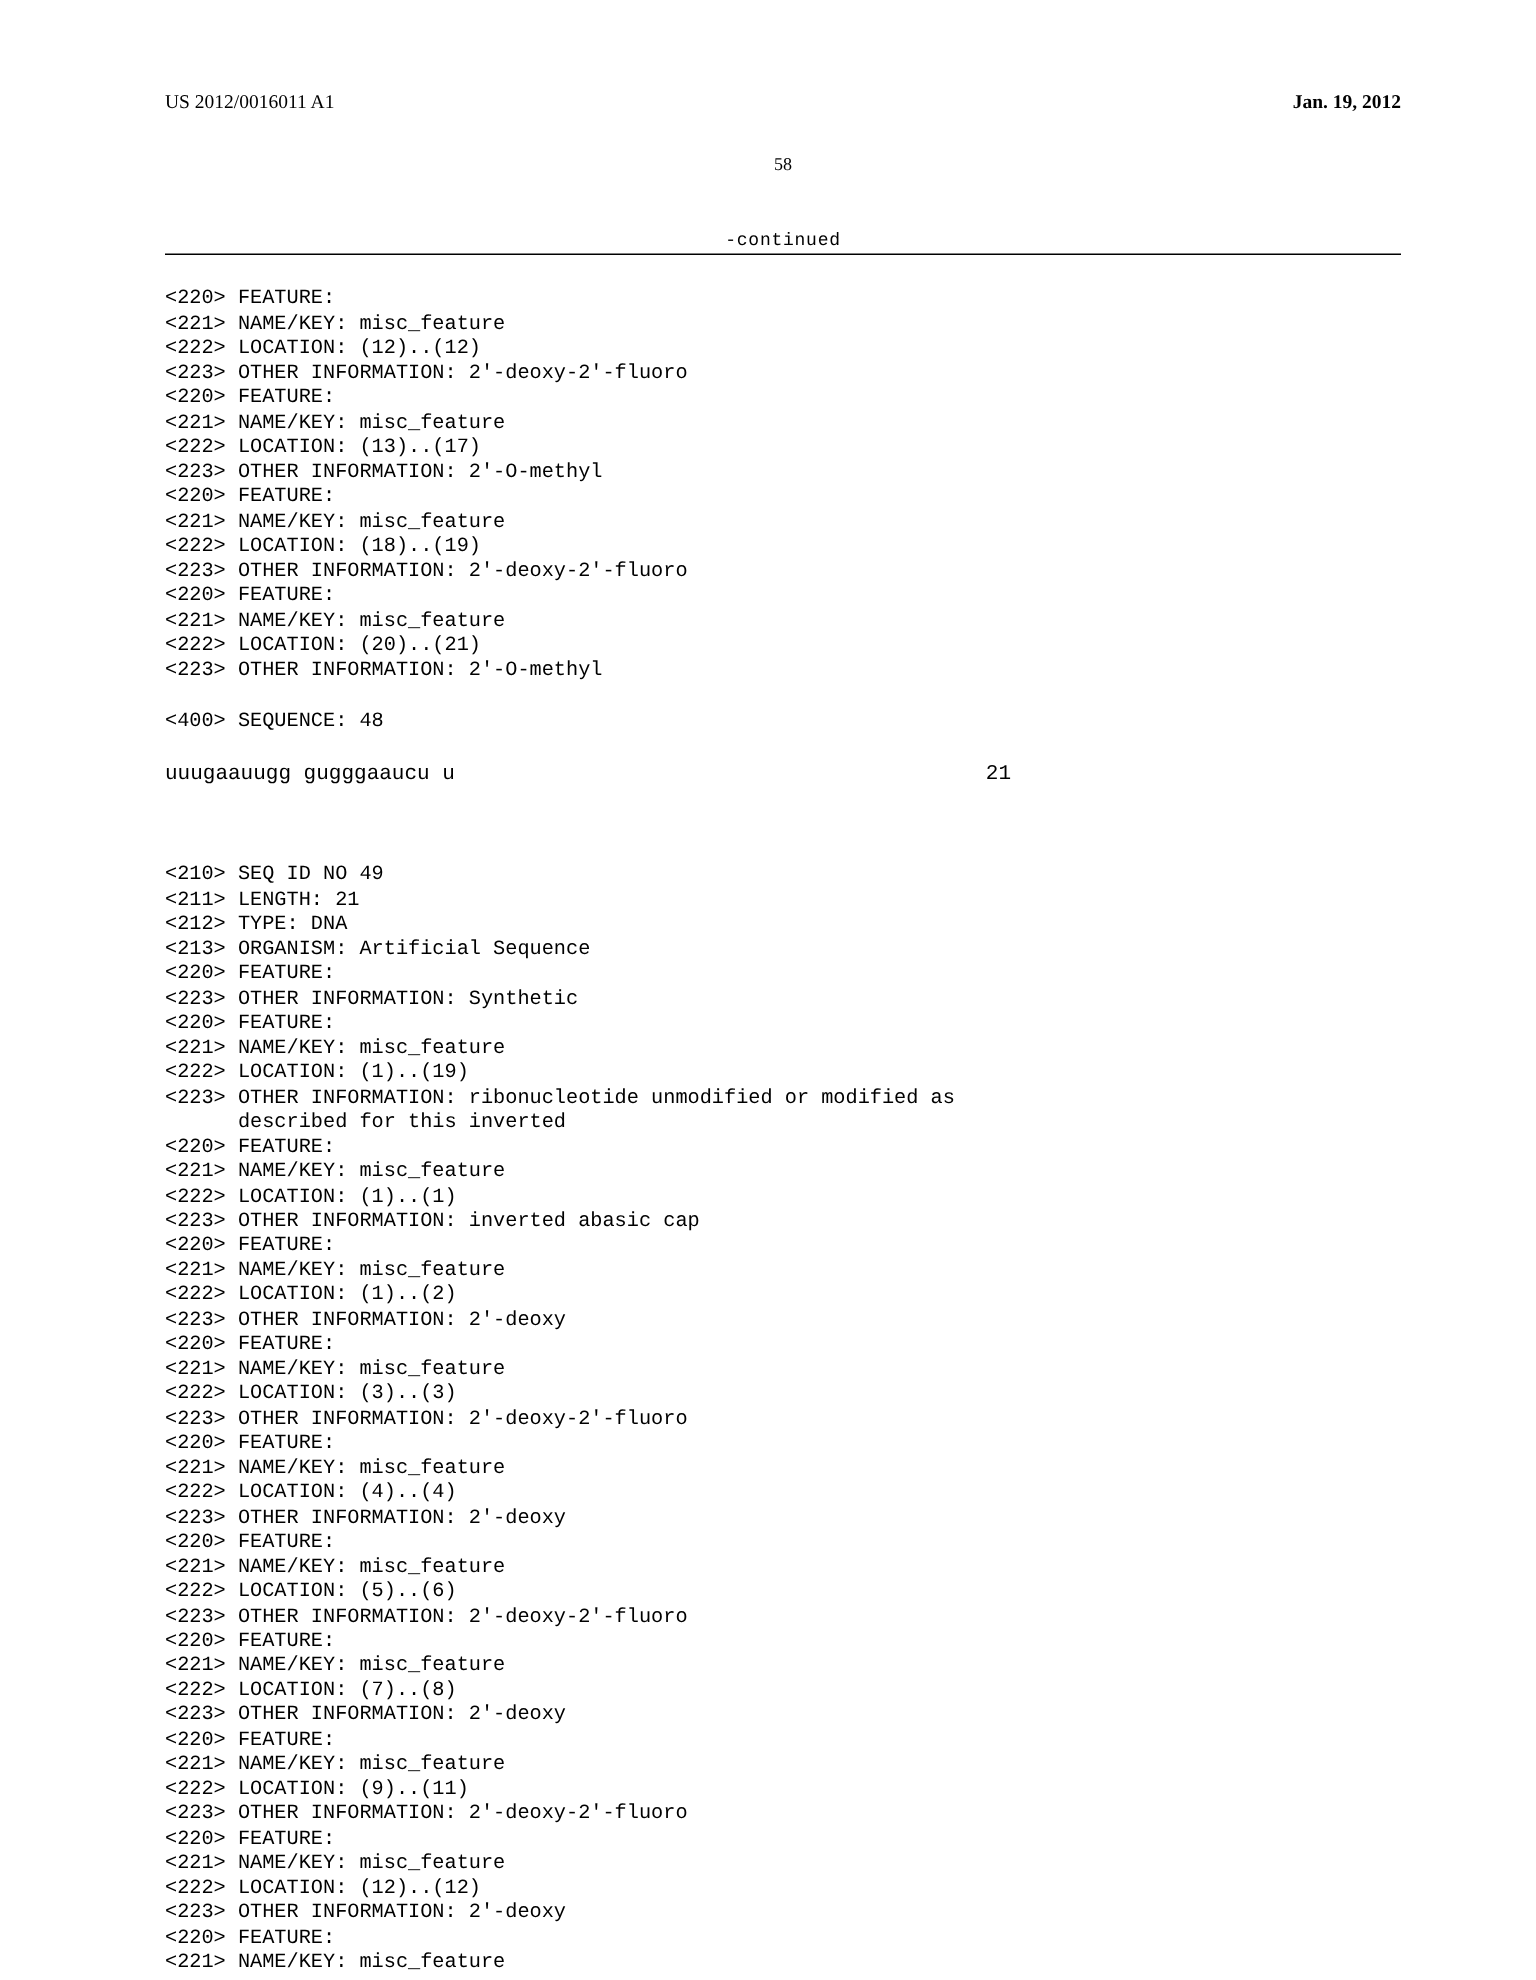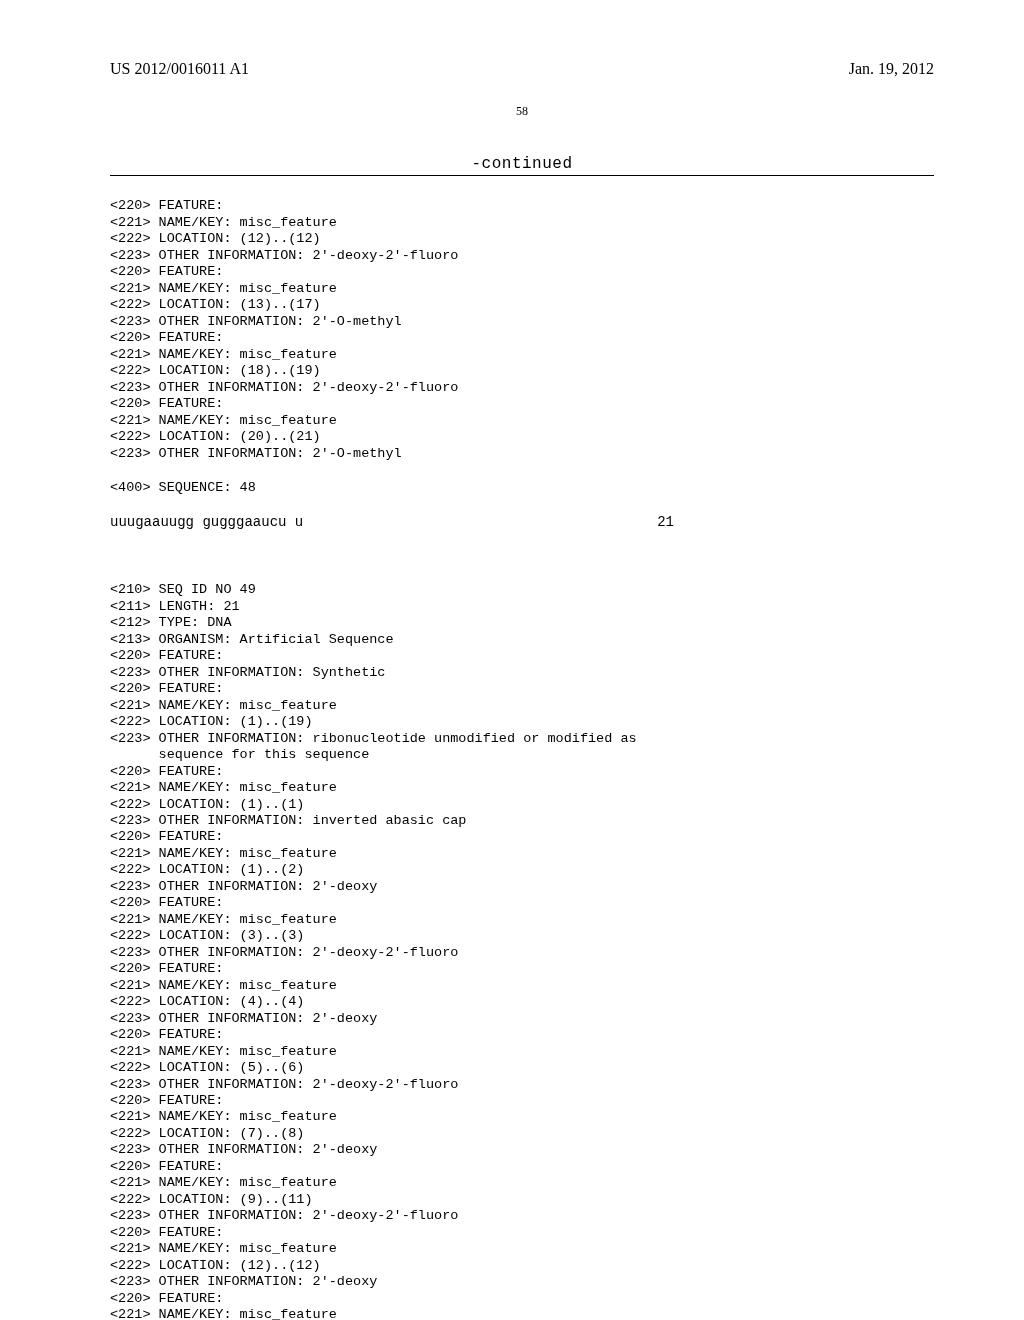--- a/index.html
+++ b/index.html
@@ -10,34 +10,34 @@
     color: #000;
     width: 1024px;
   }
   .page {
     padding: 60px 90px 40px 110px;
     box-sizing: border-box;
   }
   .header-row {
     display: flex;
     justify-content: space-between;
-    font-size: 16px;
+    font-size: 13px;
     margin-bottom: 26px;
   }
   .pubnum { font-weight: normal; }
-  .pubdate { font-weight: normal; }
+  .pubdate { font-weight: bold; }
   .pagenum {
     text-align: center;
     font-size: 12px;
     margin-bottom: 36px;
   }
   .continued {
     text-align: center;
     font-family: 'Courier New', Courier, monospace;
-    font-size: 16px;
+    font-size: 12px;
     margin-bottom: 2px;
     letter-spacing: 0.5px;
   }
   hr.rule {
     border: none;
     border-top: 1.5px solid #000;
     margin: 0 0 6px 0;
   }
   .seqlisting {
     font-family: 'Courier New', Courier, monospace;
@@ -93,21 +93,21 @@
 <span>&lt;210&gt; SEQ ID NO 49</span>
 <span>&lt;211&gt; LENGTH: 21</span>
 <span>&lt;212&gt; TYPE: DNA</span>
 <span>&lt;213&gt; ORGANISM: Artificial Sequence</span>
 <span>&lt;220&gt; FEATURE:</span>
 <span>&lt;223&gt; OTHER INFORMATION: Synthetic</span>
 <span>&lt;220&gt; FEATURE:</span>
 <span>&lt;221&gt; NAME/KEY: misc_feature</span>
 <span>&lt;222&gt; LOCATION: (1)..(19)</span>
 <span>&lt;223&gt; OTHER INFORMATION: ribonucleotide unmodified or modified as</span>
-<span>      sequence for this sequence</span>
+<span>      described for this inverted</span>
 <span>&lt;220&gt; FEATURE:</span>
 <span>&lt;221&gt; NAME/KEY: misc_feature</span>
 <span>&lt;222&gt; LOCATION: (1)..(1)</span>
 <span>&lt;223&gt; OTHER INFORMATION: inverted abasic cap</span>
 <span>&lt;220&gt; FEATURE:</span>
 <span>&lt;221&gt; NAME/KEY: misc_feature</span>
 <span>&lt;222&gt; LOCATION: (1)..(2)</span>
 <span>&lt;223&gt; OTHER INFORMATION: 2'-deoxy</span>
 <span>&lt;220&gt; FEATURE:</span>
 <span>&lt;221&gt; NAME/KEY: misc_feature</span>

